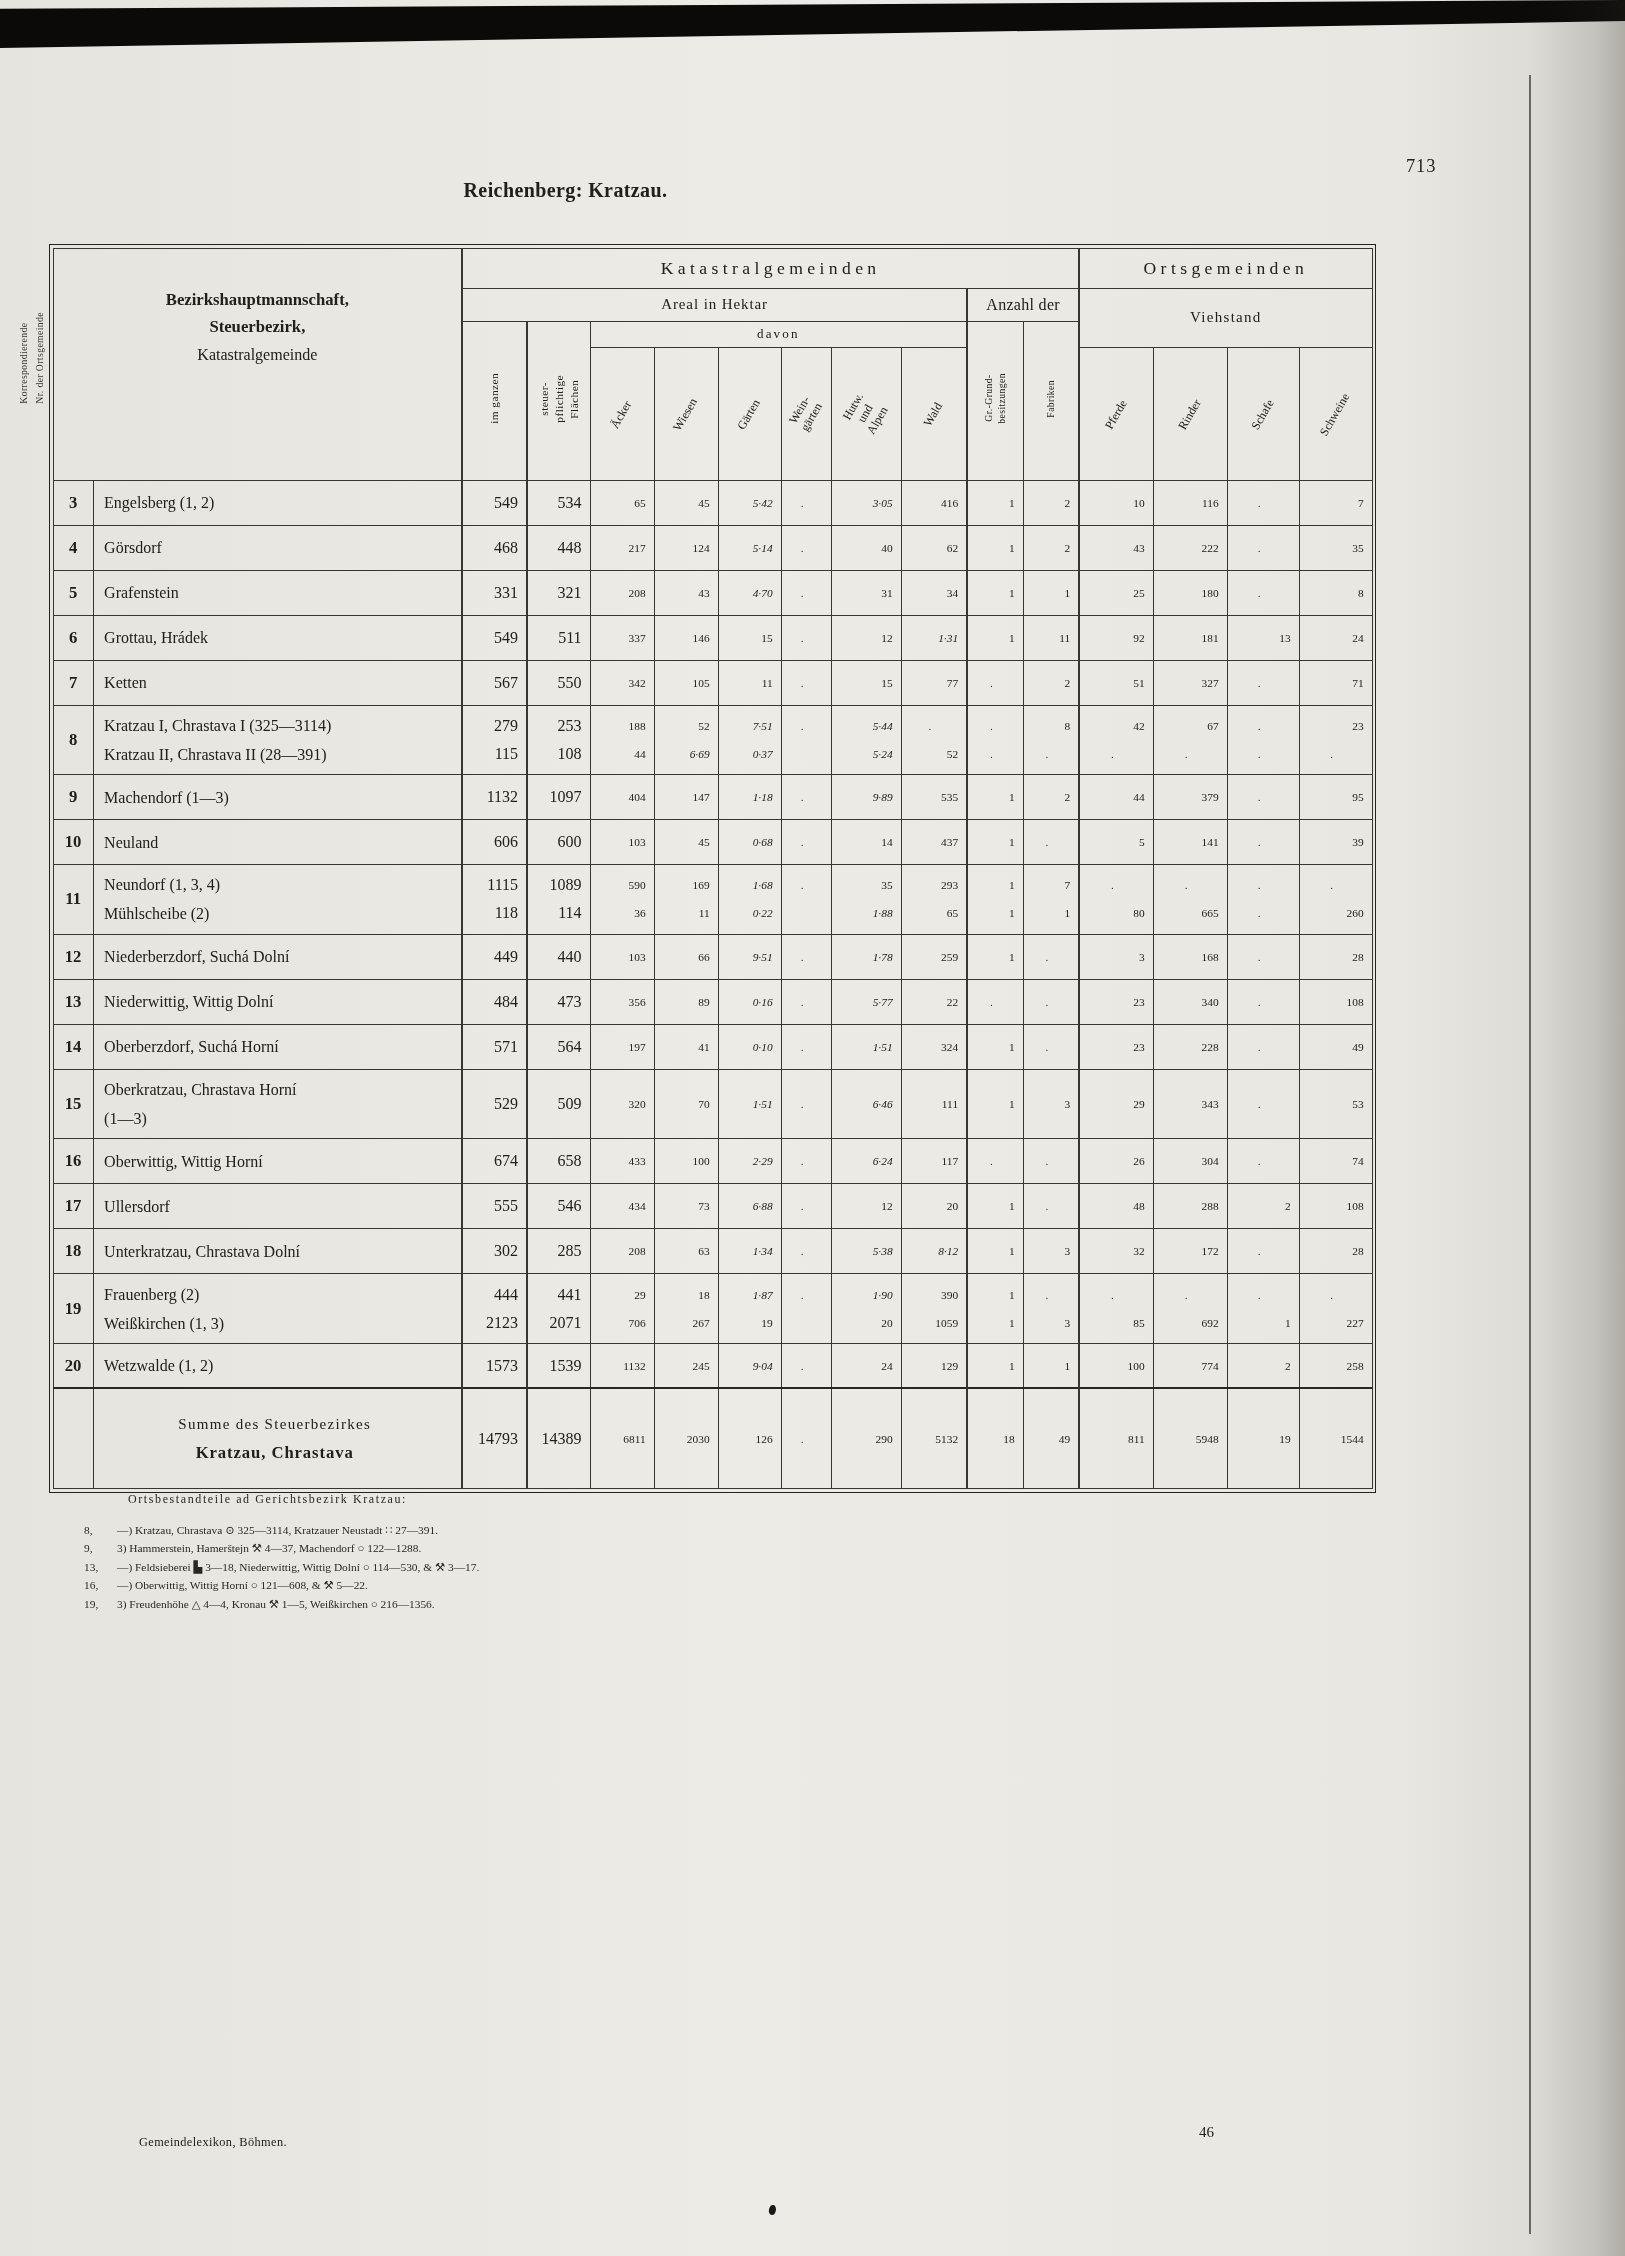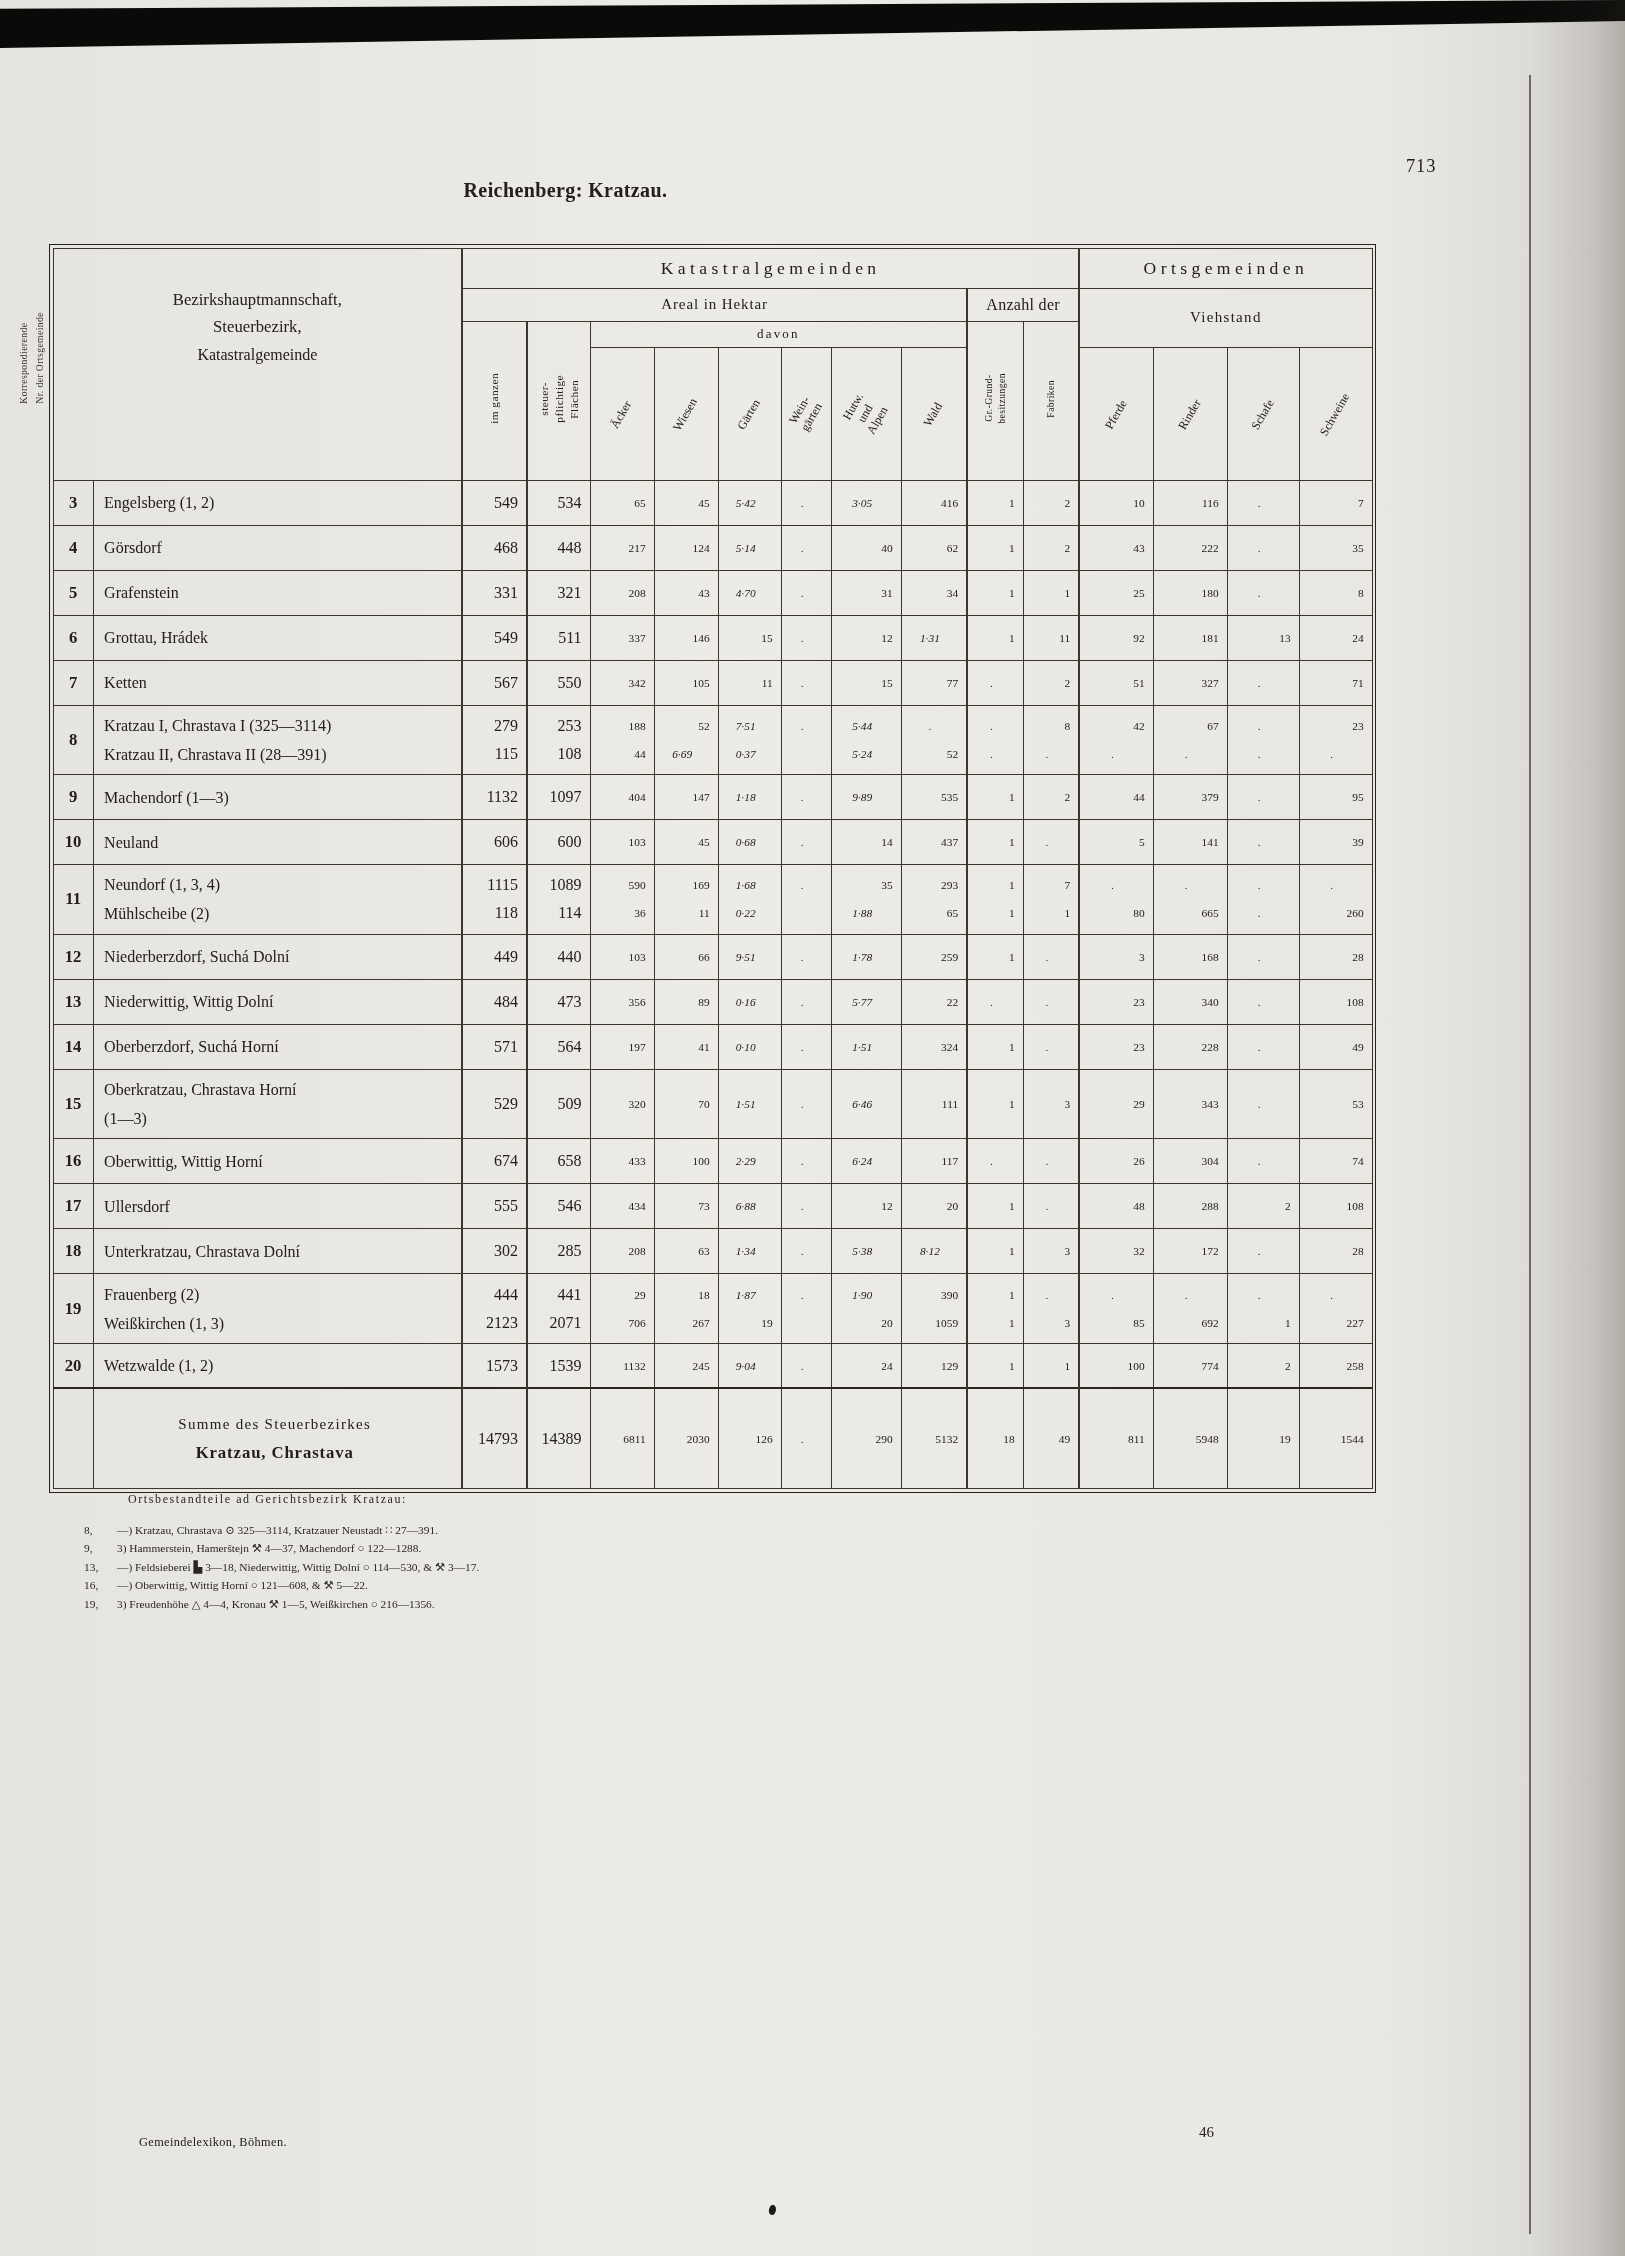--- a/index.html
+++ b/index.html
@@ -24,21 +24,21 @@
     border-radius:45% 60% 50% 55%; transform:rotate(18deg); }
 
   .twrap { position:absolute; left:49px; top:244px; border:1.8px solid #26231d; padding:2.6px; }
   table { border-collapse:collapse; table-layout:fixed; width:1319px; }
   th,td { border:0.9px solid #3a362e; overflow:hidden; }
   .dbl-l { border-left:2.6px double #3a362e !important; }
   thead { border-bottom:1.8px solid #2a2721; }
   thead th { font-weight:normal; }
 
   .left-head { vertical-align:top; text-align:center; padding-top:37px; }
-  .left-head .lh1 { font-size:16.7px; font-weight:normal; line-height:27px;text-align:center; }
+  .left-head .lh1 { font-size:16.7px; font-weight:bold; line-height:27px;text-align:center; }
   .left-head .lh2 { font-size:16px; line-height:30px; }
   .grp { font-size:17.6px; letter-spacing:4.4px; height:40px; text-align:center; vertical-align:middle; }
   .areal { font-size:15px; letter-spacing:0.9px; height:33px; text-align:center; vertical-align:middle; }
   .anzahl { font-size:16px; text-align:center; vertical-align:middle; letter-spacing:0.3px; }
   .vieh { font-size:15px; letter-spacing:1.3px; text-align:center; vertical-align:middle; }
   .davon { font-size:13px; letter-spacing:2.2px; height:26px; text-align:center; vertical-align:middle; }
   th.rot-v { vertical-align:middle; text-align:center; }
   th.rot-v span { display:inline-block; writing-mode:vertical-rl; transform:rotate(180deg);
     font-size:11.4px; line-height:1.3; white-space:pre-line; letter-spacing:0.4px; }
   th.rot-v.smv span { font-size:9.7px; }
@@ -48,21 +48,21 @@
 
   tbody td { vertical-align:middle; }
   tr.row { height:45px; }
   td.nr { text-align:center; font-weight:bold; font-size:16.7px; }
   td.name { text-align:left; padding:5.3px 5.3px 5.3px 10.5px; font-size:16px; }
   td.name .name-line { line-height:29px; white-space:nowrap; }
   td.num { text-align:right; }
   td.num.big { font-size:16px; padding-right:8px; }
   td.num.small { font-size:11.4px; padding-right:8px; }
   td.num .vline { line-height:28px; }
-  td.num .vline.dec { font-style:italic;text-align:center; }
+  td.num .vline.dec { font-style:italic; }
   td.num .vline.dot { text-align:center; }
   tr.sum { border-top:2.6px double #2a2721; height:100px; }
   tr.sum td.name { text-align:center; padding-left:0; }
   .sum-line1 { font-size:15px; letter-spacing:1.3px; line-height:28px; }
   .sum-line2 { font-size:16.7px; font-weight:bold; letter-spacing:0.9px; line-height:30px; }
 
   .footnotes { position:absolute; left:84px; top:1492px; width:895px; font-size:11.4px; color:#2a2722; }
   .fn-head { margin-left:44px; letter-spacing:1.6px; margin-bottom:14px; font-size:12px; }
   .fn-line { display:flex; line-height:18.4px; }
   .fn-ref { width:33px; flex:none; }

